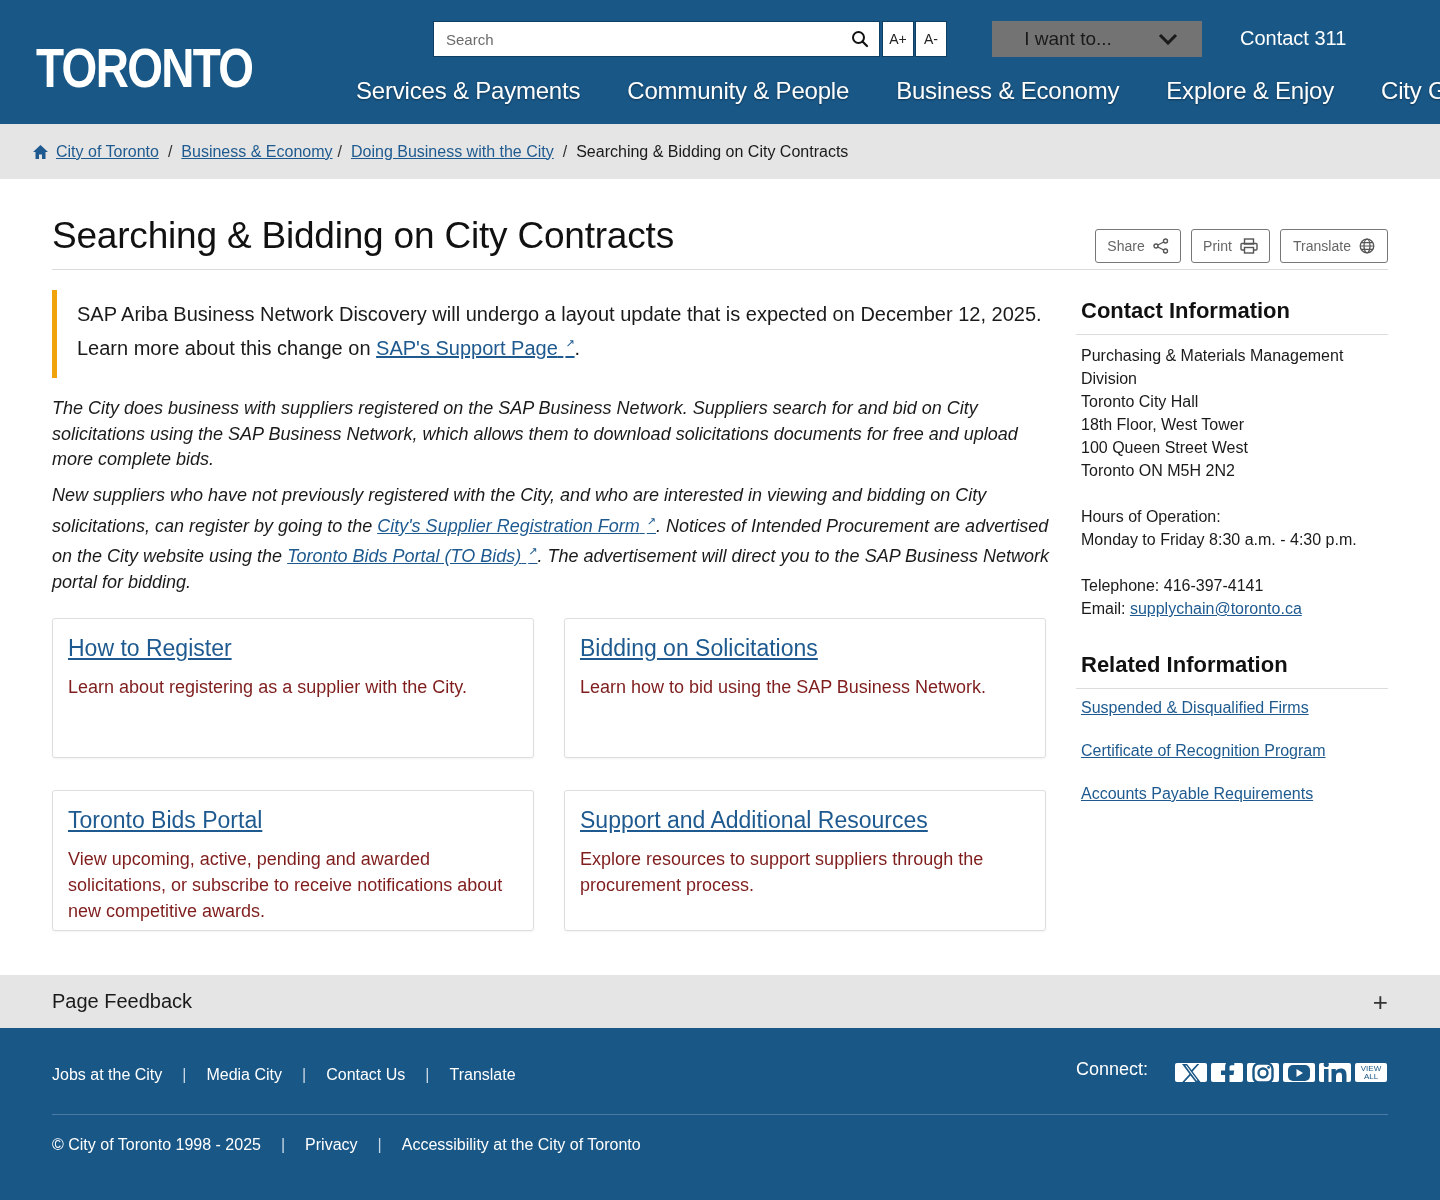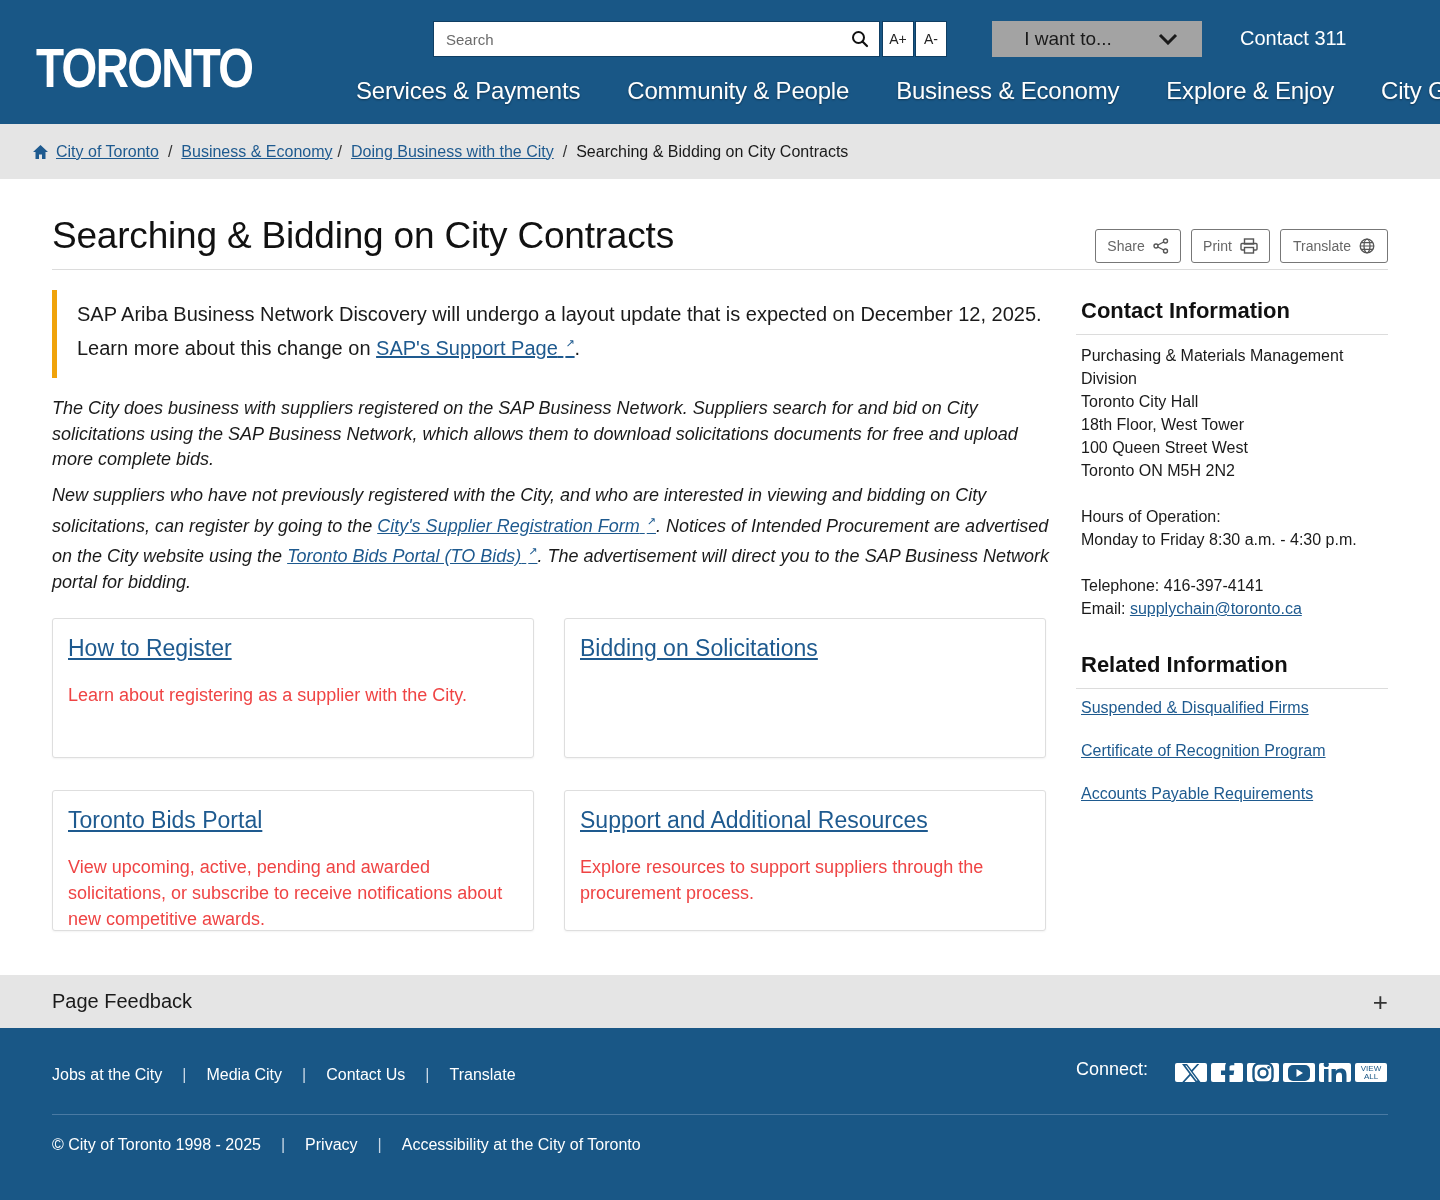--- a/index.html
+++ b/index.html
@@ -10,21 +10,21 @@
   
   .header { position: absolute; left: 0; top: 0; width: 1440px; height: 124px; background: #195786; }
   .logo { position: absolute; left: 30px; top: 28px; width: 232px; height: 70px; display: flex; align-items: flex-end; }
   .logo svg { display: block; }
   .logo-text { color: #fff; font-family: "Liberation Sans", sans-serif; font-weight: 700; font-size: 56px; letter-spacing: -2px; line-height: 56px; transform: scaleX(0.82); transform-origin: left bottom; margin-left: 6px; margin-bottom: 2px; }
   .search-box { position: absolute; left: 433px; top: 21px; width: 447px; height: 36px; background: #fff; border: 1px solid #0f3e63; display: flex; align-items: center; }
   .search-box input { border: none; outline: none; flex: 1; height: 100%; padding-left: 12px; font-size: 15px; color: #333; font-family: "Liberation Sans", sans-serif; background: transparent; }
   .search-box input::placeholder { color: #6b6b6b; }
   .search-btn { width: 38px; height: 34px; display: flex; align-items: center; justify-content: center; cursor: pointer; }
   .font-btn { position: absolute; top: 21px; width: 32px; height: 36px; background: #fff; border: 1px solid #0f3e63; font-size: 14px; color: #222; display: flex; align-items: center; justify-content: center; cursor: pointer; }
-  .iwant { position: absolute; left: 992px; top: 21px; width: 210px; height: 36px; background: #a3a3a3; color: #1a1a1a; font-size: 19px; display: flex; align-items: center; justify-content: center; gap: 46px; cursor: pointer; padding-left: 8px; }
+  .iwant { position: absolute; left: 992px; top: 21px; width: 210px; height: 36px; background: #737373; color: #1a1a1a; font-size: 19px; display: flex; align-items: center; justify-content: center; gap: 46px; cursor: pointer; padding-left: 8px; }
   .contact311 { position: absolute; left: 1240px; top: 27px; color: #fff; font-size: 20px; text-decoration: none; }
   .mainnav { position: absolute; left: 356px; top: 77px; display: flex; }
   .mainnav a { color: #fff; text-decoration: none; font-size: 24px; margin-right: 47px; text-shadow: 0 1px 2px rgba(0,0,0,0.4); white-space: nowrap; letter-spacing: -0.2px; }
 
   
   .breadcrumb { position: absolute; left: 0; top: 124px; width: 1440px; height: 55px; background: #e5e5e5; display: flex; align-items: center; padding-left: 32px; font-size: 16px; }
   .breadcrumb .sep { margin: 0 9px; color: #333; }
   .breadcrumb a { color: #1e5a8f; }
   .breadcrumb .current { color: #1a1a1a; }
   .home-icon { margin-right: 7px; display: flex; }
@@ -37,21 +37,21 @@
   
   .alert { position: absolute; left: 52px; top: 290px; width: 990px; height: 88px; border-left: 5px solid #f0a30a; padding-left: 20px; padding-top: 10px; font-size: 20px; line-height: 29px; color: #1a1a1a; }
   .ext-icon { font-size: 11px; vertical-align: super; margin-left: 2px; }
 
   
   .para { position: absolute; left: 52px; width: 1000px; font-size: 18px; line-height: 25.6px; color: #1a1a1a; font-style: italic; }
 
   
   .card { position: absolute; width: 482px; background: #fff; border: 1px solid #dedede; border-radius: 3px; padding: 14px 15px; box-shadow: 0 1px 2px rgba(0,0,0,0.05); }
   .card-title { font-size: 23px; color: #1e5a8f; text-decoration: underline; display: inline-block; margin-top: 2px; }
-  .card-desc { font-size: 18px; line-height: 26px; margin-top: 20px; color: #ef4444; }
+  .card-desc { font-size: 18px; line-height: 26px; margin-top: 12px; color: #7f1d1d; }
 
   
   .side-h { position: absolute; left: 1081px; font-size: 22px; color: #111; }
   .side-rule { position: absolute; left: 1076px; width: 312px; height: 1px; background: #dcdcdc; }
   .contact-block { position: absolute; left: 1081px; top: 344px; font-size: 16px; line-height: 23px; color: #1a1a1a; }
   .contact-block .gap { height: 23px; }
   .related-link { position: absolute; left: 1081px; font-size: 16px; color: #1e5a8f; }
 
   
   .feedback { position: absolute; left: 0; top: 975px; width: 1440px; height: 53px; background: #e5e5e5; display: flex; align-items: center; justify-content: space-between; padding: 0 52px; cursor: pointer; }
@@ -170,20 +170,21 @@
 <p class="para" style="top:483px; width:1000px;">
   <span>New suppliers who have not previously registered with the City, and who are interested in viewing and bidding on City solicitations, can register by going to the </span><a><span>City's Supplier Registration Form</span> <span class="ext-icon">↗</span></a><span>. Notices of Intended Procurement are advertised on the City website using the </span><a><span>Toronto Bids Portal (TO Bids)</span> <span class="ext-icon">↗</span></a><span>. The advertisement will direct you to the SAP Business Network portal for bidding.</span>
 </p>
 
 <div class="card" style="left:52px; top:618px; height:140px;">
   <a class="card-title">How to Register</a>
   <p class="card-desc">Learn about registering as a supplier with the City.</p>
 </div>
 <div class="card" style="left:564px; top:618px; height:140px;">
   <a class="card-title">Bidding on Solicitations</a>
+  <p class="card-desc">Learn how to bid using the SAP Business Network.</p>
 </div>
 <div class="card" style="left:52px; top:790px; height:141px;">
   <a class="card-title">Toronto Bids Portal</a>
   <p class="card-desc">View upcoming, active, pending and awarded solicitations, or subscribe to receive notifications about new competitive awards.</p>
 </div>
 <div class="card" style="left:564px; top:790px; height:141px;">
   <a class="card-title">Support and Additional Resources</a>
   <p class="card-desc">Explore resources to support suppliers through the procurement process.</p>
 </div>
 

